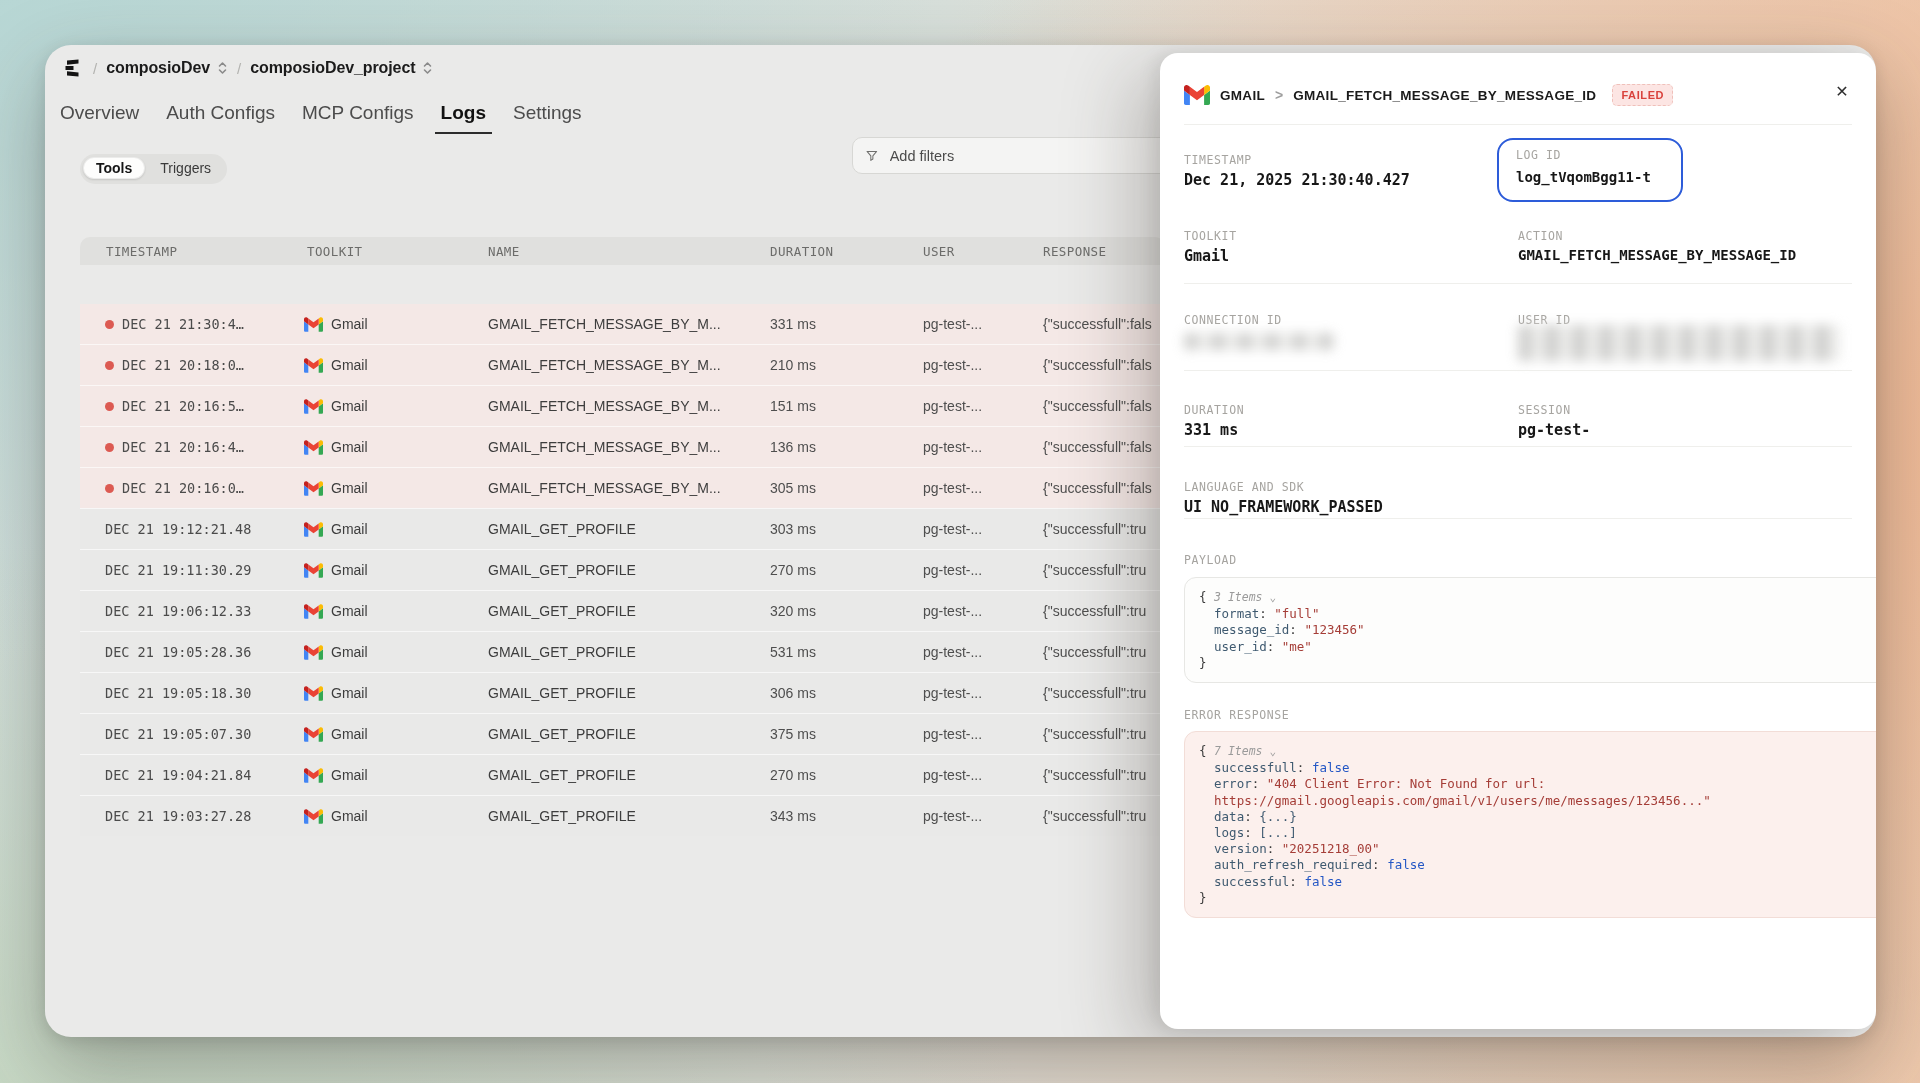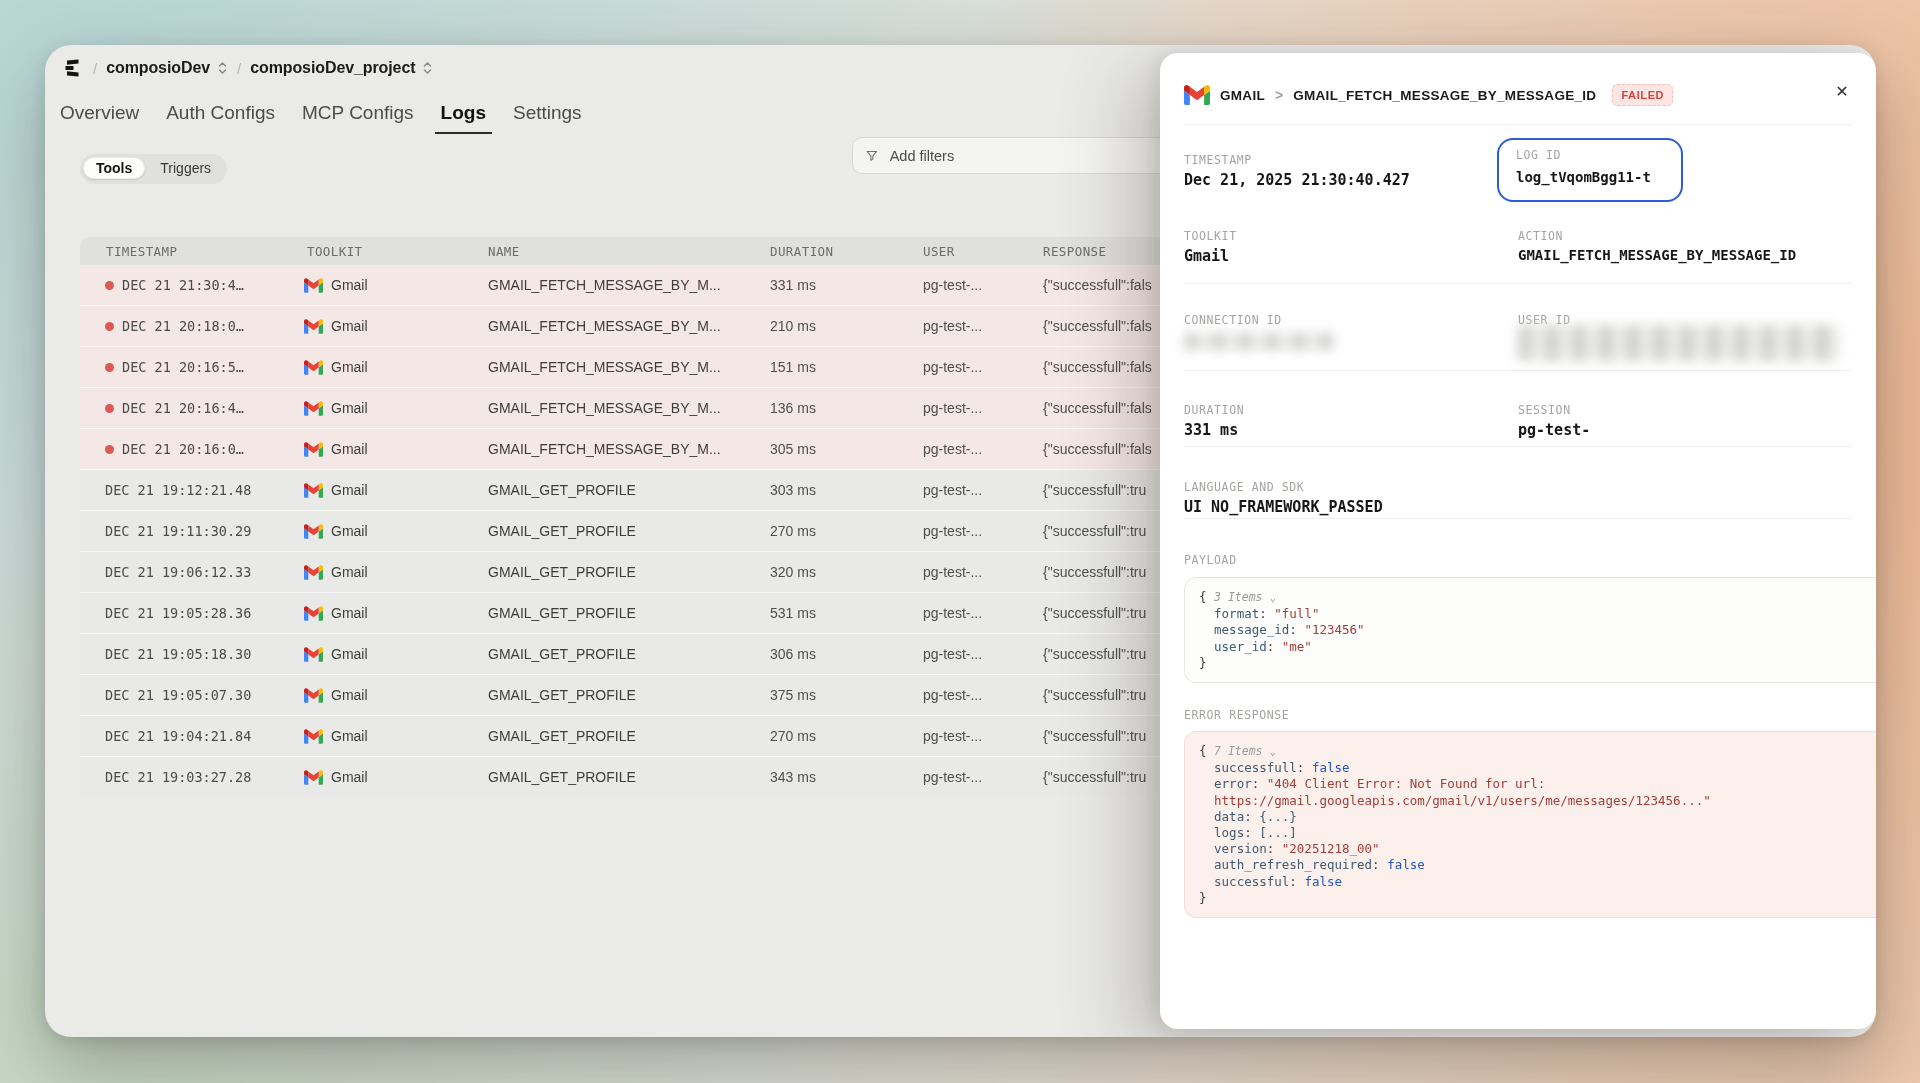--- a/index.html
+++ b/index.html
@@ -35,21 +35,21 @@
   .filter-box{position:absolute;left:807px;top:92px;width:330px;height:37px;border:1px solid #d7d7d4;border-radius:10px;background:#f4f4f3;display:flex;align-items:center;gap:9px;padding:0 12px;box-sizing:border-box;}
   .filter-box input{border:none;background:transparent;outline:none;font-size:14.5px;color:#4b4b4b;font-family:"Liberation Sans",sans-serif;width:100%;}
   .filter-box input::placeholder{color:#4b4b4b;opacity:1;}
   
   .table{position:absolute;left:35px;top:192px;width:1085px;}
   .thead{display:grid;grid-template-columns:224px 184px 280px 152px 120px 1fr;height:28px;background:#e0e0de;border-radius:10px 10px 0 0;align-items:center;
     font-family:"DejaVu Sans Mono",monospace;font-size:12.5px;color:#6c6c6a;letter-spacing:.4px;}
   .thead .hc1{padding-left:26px;} .thead .hc2{padding-left:3px;} .thead .hc4{padding-left:2px;}
   .thead .hc5{padding-left:3px;} .thead .hc6{padding-left:3px;}
   .trow{display:grid;grid-template-columns:224px 184px 280px 152px 120px 1fr;height:40px;align-items:center;border-top:1px solid rgba(255,255,255,.65);background:#e9e9e8;}
-  .trow:first-child{border-top:none;}
+  .trow:first-child{border-top:none;margin-top:39px;}
   .trow.failed{background:#f4e8e6;}
   .cell{display:flex;align-items:center;overflow:hidden;white-space:nowrap;}
   .c1{padding-left:25px;font-family:"DejaVu Sans Mono",monospace;font-size:13.5px;color:#4b4b4b;}
   .dot{width:9px;height:9px;border-radius:50%;background:#dc5a52;margin-right:8px;flex:0 0 auto;}
   .gmail-sm{width:19px;height:15px;margin-right:8px;flex:0 0 auto;}
   .c2 span{font-size:14px;color:#3d3d3d;}
   .c3{font-size:14px;color:#3d3d3d;}
   .c4,.c5,.c6{font-size:14px;color:#4e4e4e;}
   .c4{padding-left:2px;} .c5{padding-left:3px;} .c6{padding-left:3px;}
   

